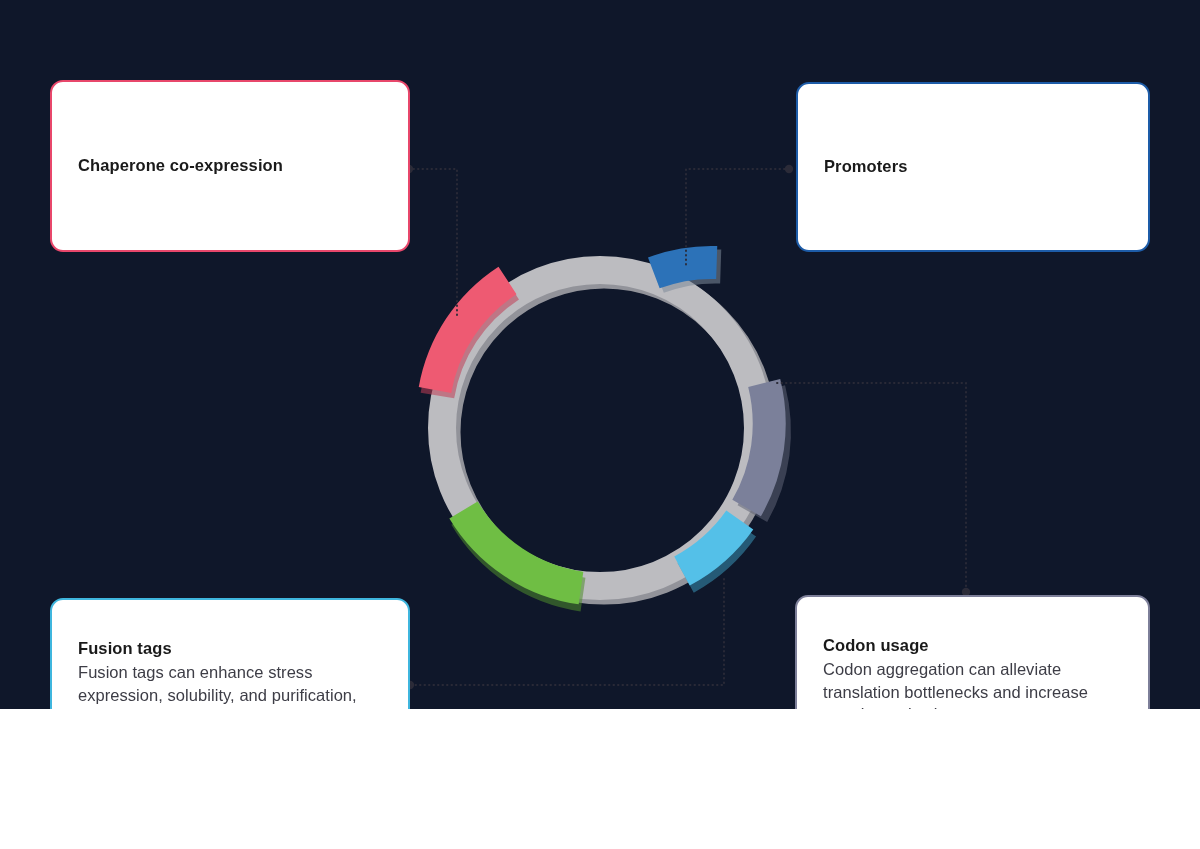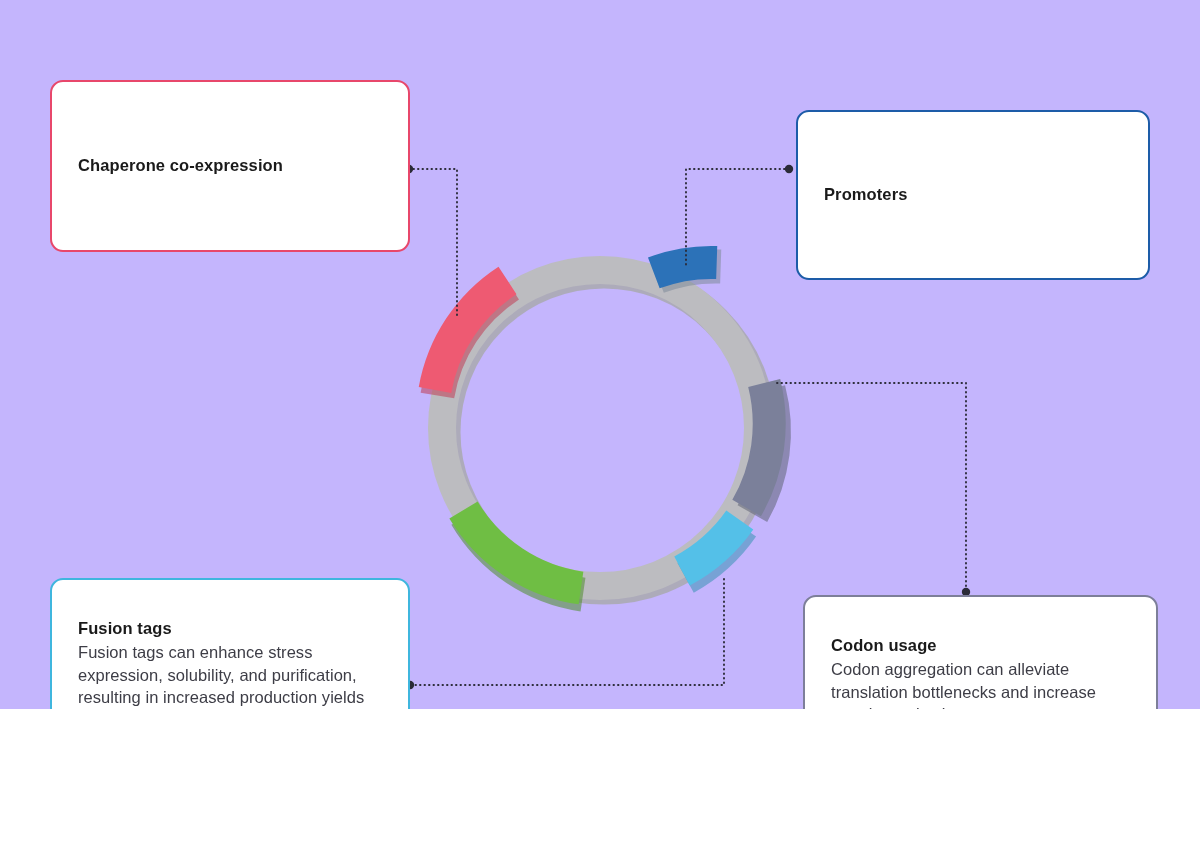--- a/index.html
+++ b/index.html
@@ -8,21 +8,21 @@
     background: #ffffff;
   }
   body {
     font-family: "Liberation Sans", sans-serif;
     -webkit-font-smoothing: antialiased;
   }
   #canvas {
     position: relative;
     width: 1200px;
     height: 709px;
-    background: #c4b5fd;
+    background: #0f172a;
     overflow: hidden;
   }
   #connector-layer {
     position: absolute;
     left: 0;
     top: 0;
     width: 1200px;
     height: 849px;
     pointer-events: none;
   }
@@ -66,27 +66,26 @@
   
   #callout-chaperone {
     left: 50px; top: 80px; width: 360px; height: 172px;
     border-color: #E8476B;
   }
   #callout-promoters {
     left: 796px; top: 82px; width: 354px; height: 170px;
     border-color: #1D5CA8;
   }
   #callout-fusion {
-    left: 50px; top: 578px; width: 360px; height: 170px;
+    left: 50px; top: 598px; width: 360px; height: 170px;
     border-color: #3FB6DE;
   }
   #callout-codon {
     left: 795px; top: 595px; width: 355px; height: 170px;
     border-color: #7D7F99;
-    margin-left: 8px;
   }
 </style>
 </head>
 <body>
 
 <div id="canvas">
 
   <svg id="ring-layer" viewBox="0 0 1200 849">
     <defs>
       <clipPath id="ringClip">
@@ -135,21 +134,21 @@
       <circle cx="410" cy="685" r="4.2"></circle>
     </g>
   </svg>
 
   <div class="callout" id="callout-chaperone" style="border-color: rgb(232, 71, 107);">
     <div class="callout-inner">
       <p class="callout-title">Chaperone co-expression</p>
     </div>
   </div>
 
-  <div class="callout" id="callout-promoters" style="border-color: rgb(29, 92, 168); margin-top: 28px;">
+  <div class="callout" id="callout-promoters" style="border-color: rgb(29, 92, 168);">
     <div class="callout-inner">
       <p class="callout-title">Promoters</p>
     </div>
   </div>
 
   <div class="callout" id="callout-fusion" style="border-color: rgb(63, 182, 222);">
     <div class="callout-inner">
       <p class="callout-title">Fusion tags</p>
       <p class="callout-body">Fusion tags can enhance stress expression, solubility, and purification, resulting in increased production yields</p>
     </div>

